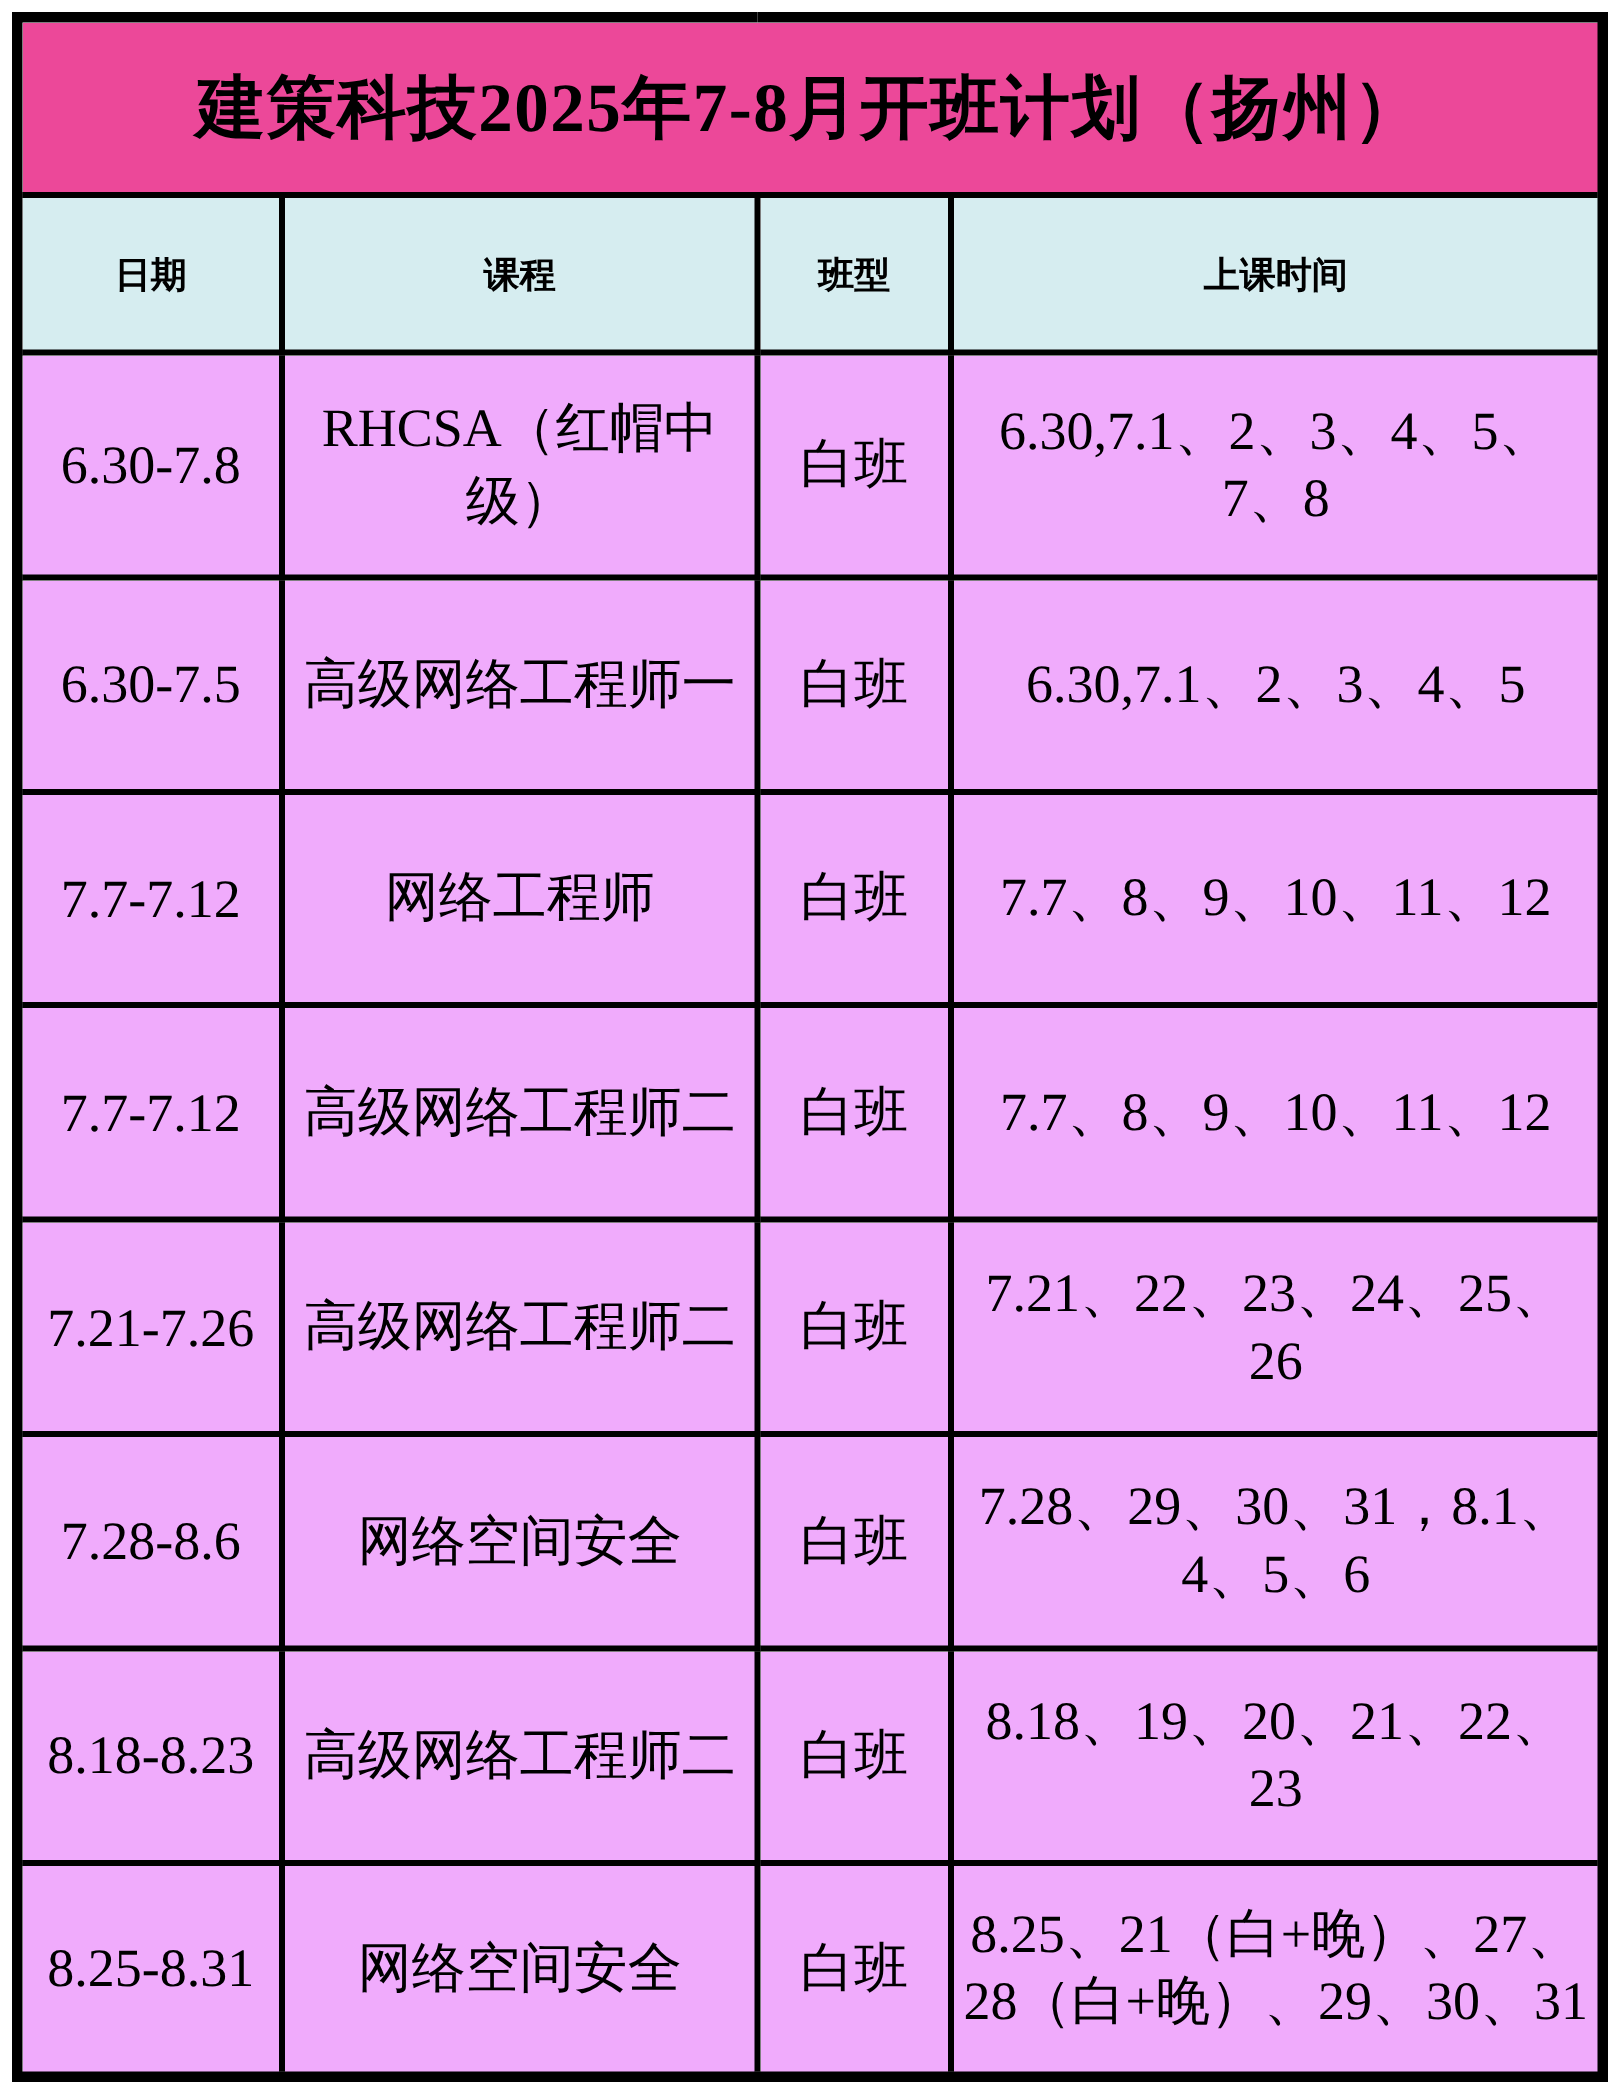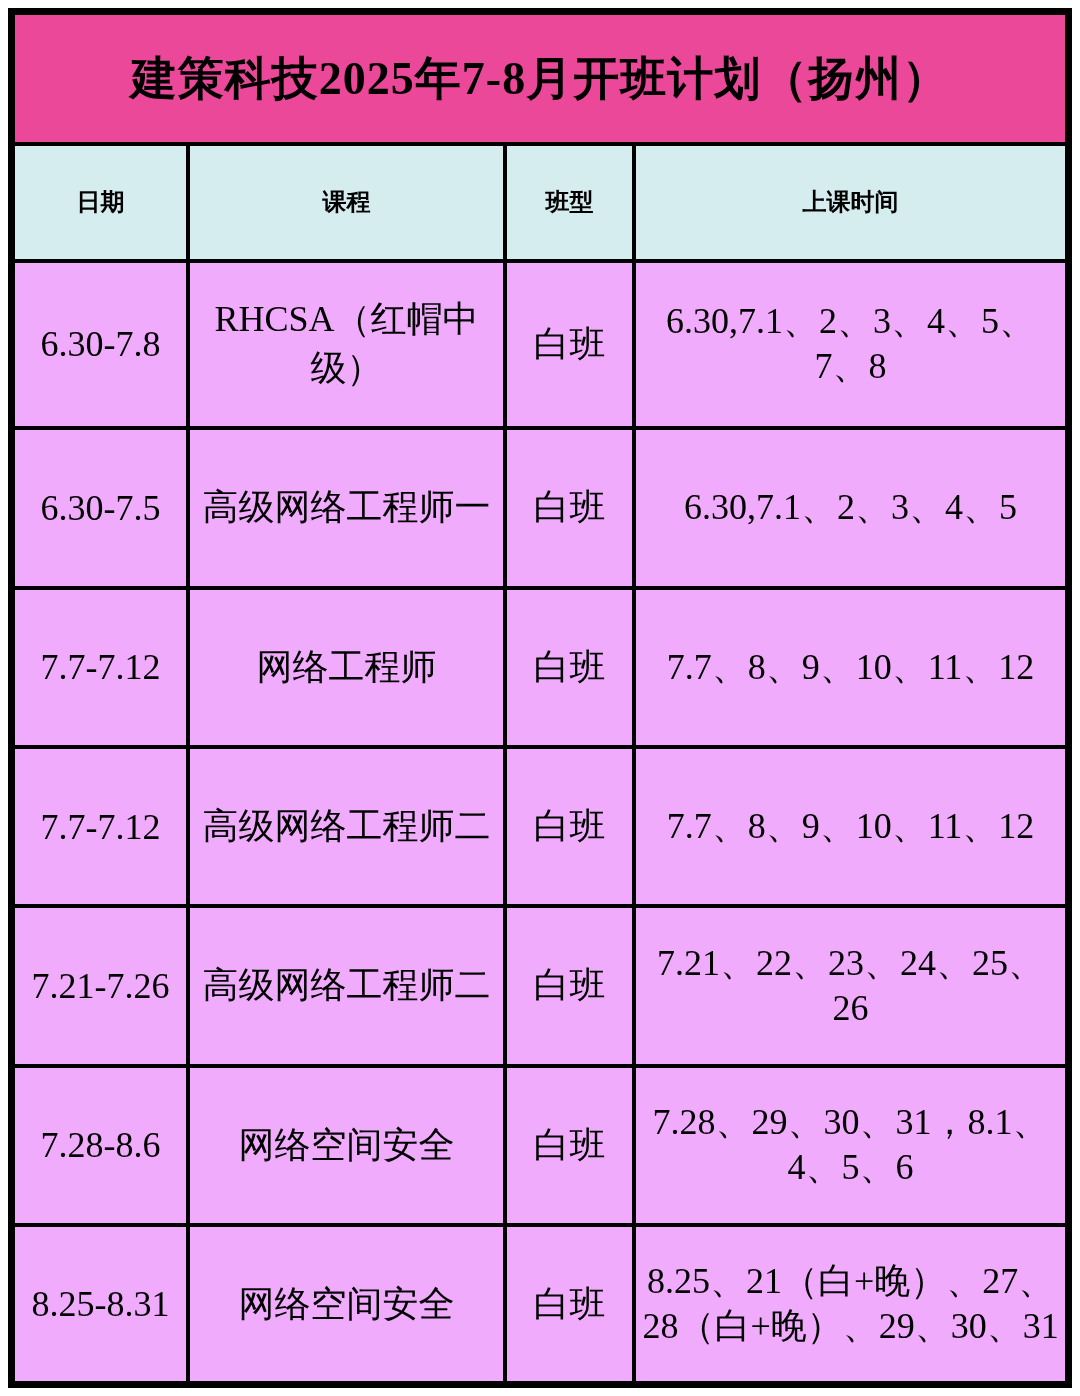--- a/index.html
+++ b/index.html
@@ -117,20 +117,26 @@
         <td class="c-type">白班</td>
         <td class="c-time">7.21、22、23、24、25、26</td>
       </tr>
       <tr class="data-row">
         <td class="c-date">7.28-8.6</td>
         <td class="c-course">网络空间安全</td>
         <td class="c-type">白班</td>
         <td class="c-time">7.28、29、30、31，8.1、4、5、6</td>
       </tr>
       <tr class="data-row">
+        <td class="c-date">8.18-8.23</td>
+        <td class="c-course">高级网络工程师二</td>
+        <td class="c-type">白班</td>
+        <td class="c-time">8.18、19、20、21、22、23</td>
+      </tr>
+      <tr class="data-row">
         <td class="c-date">8.25-8.31</td>
         <td class="c-course">网络空间安全</td>
         <td class="c-type">白班</td>
         <td class="c-time">8.25、21（白+晚）、27、28（白+晚）、29、30、31</td>
       </tr>
     </tbody>
   </table>
 </div>
 
 </body></html>

